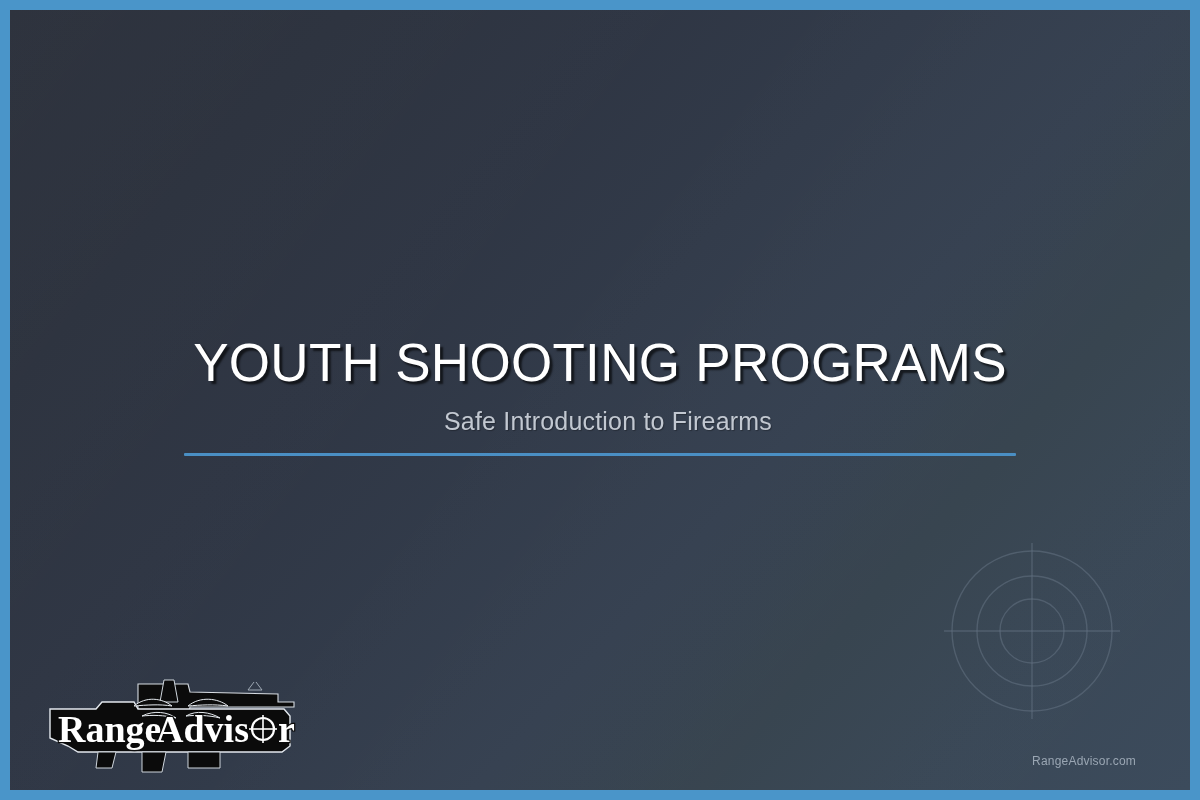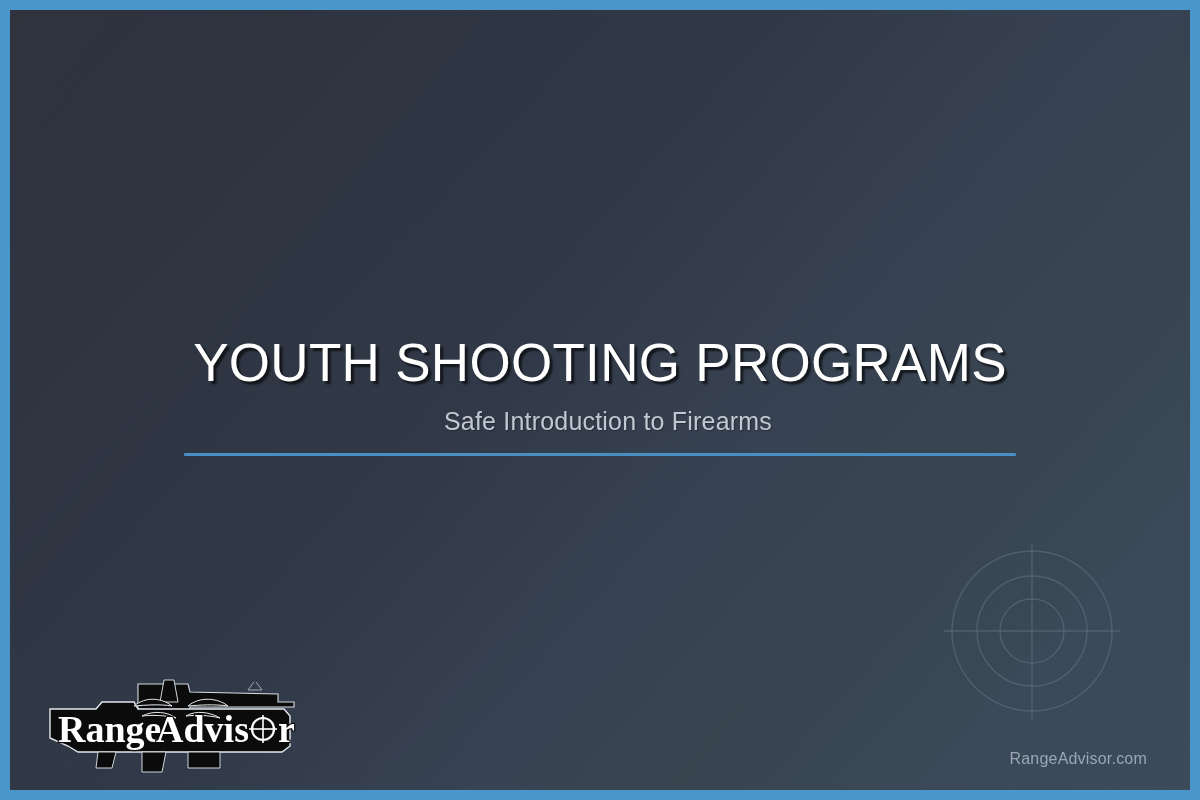--- a/index.html
+++ b/index.html
@@ -99,23 +99,23 @@
     top: 521px;
     width: 200px;
     height: 200px;
     opacity: 0.85;
     pointer-events: none;
   }
 
   
   #footer-url {
     position: absolute;
-    right: 43px;
+    right: 54px;
     bottom: 22px;
-    font-size: 16px;
+    font-size: 12px;
     color: #9aa6b3;
     letter-spacing: 0.2px;
   }
 
   
   #brand-logo {
     position: absolute;
     left: 28px;
     top: 666px;
     width: 272px;

